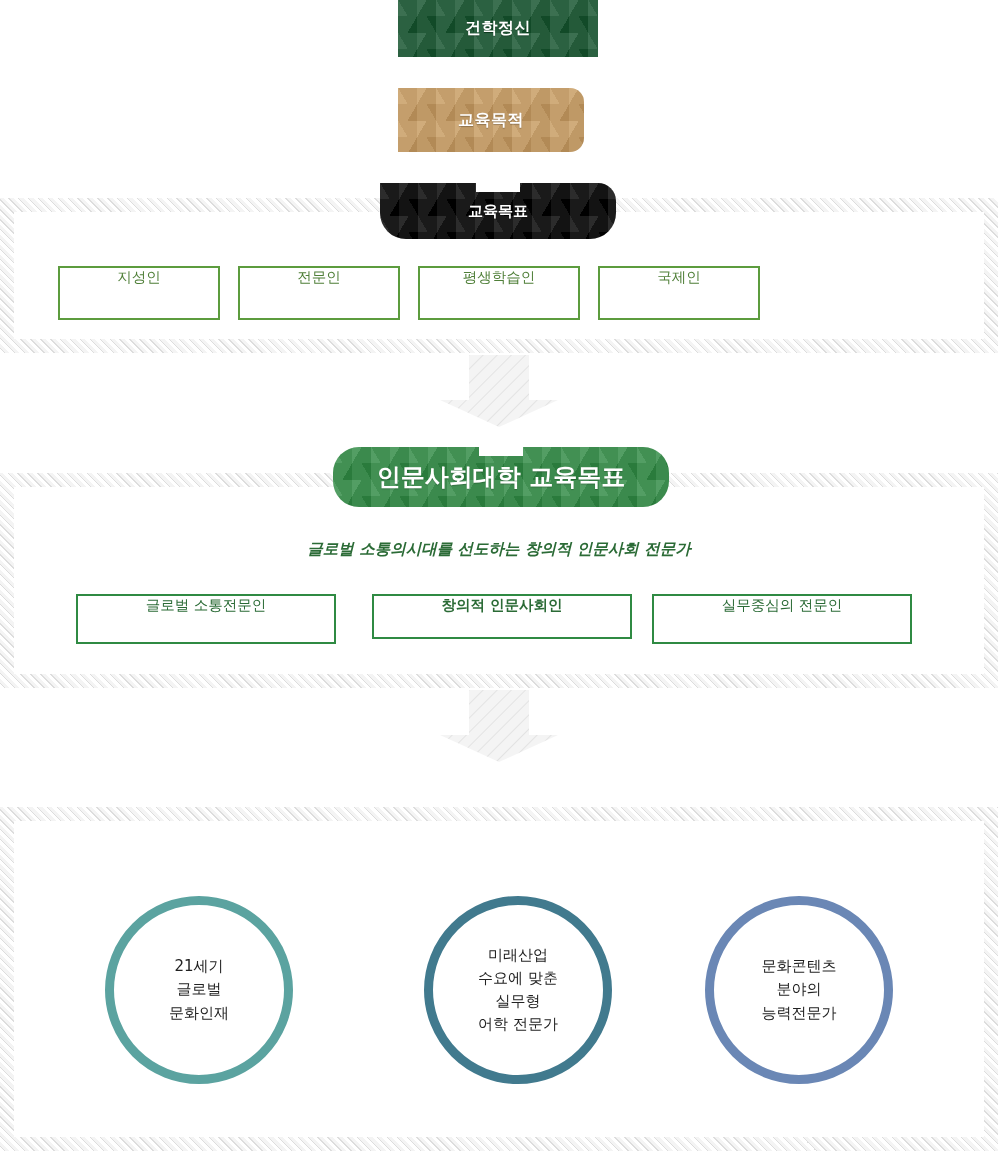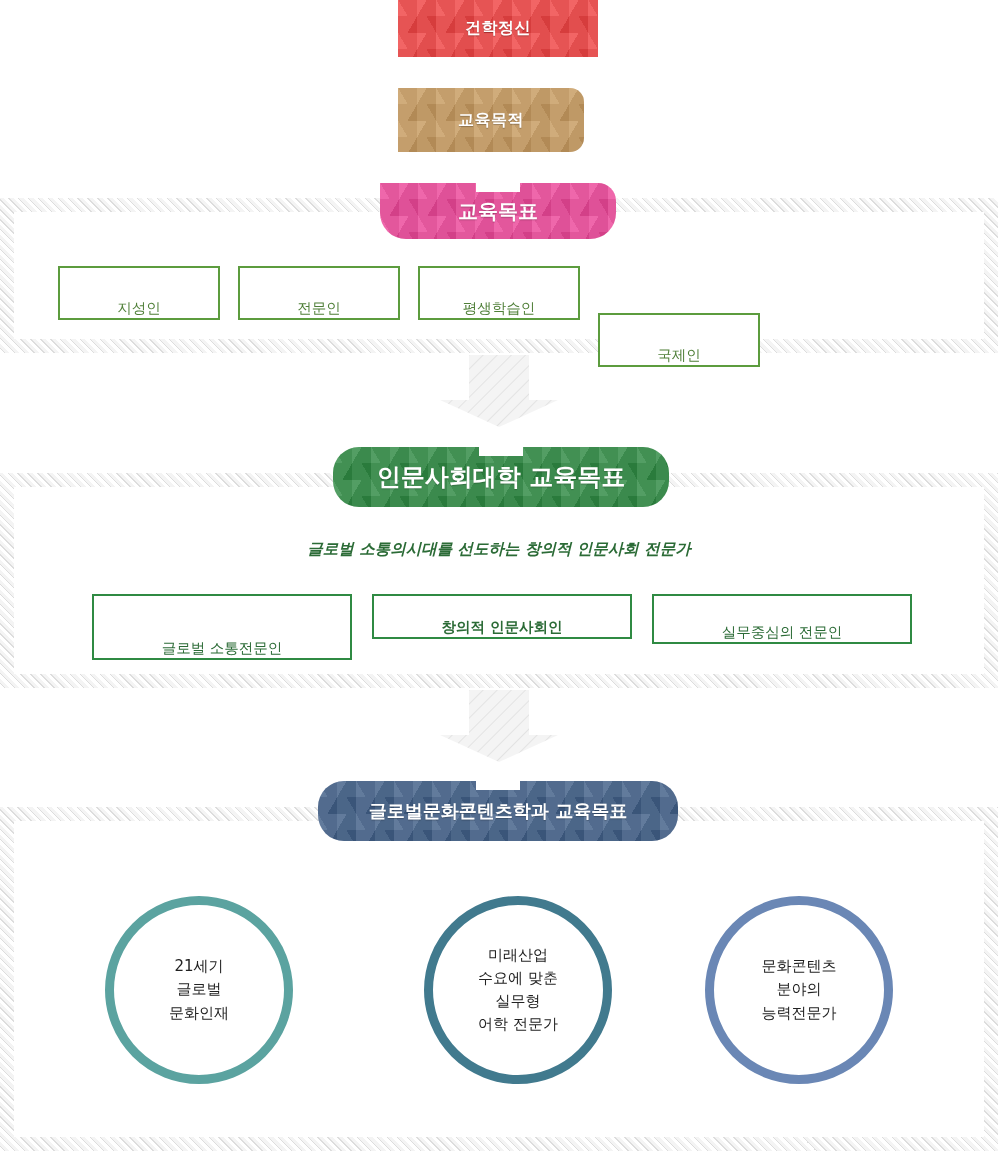--- a/index.html
+++ b/index.html
@@ -62,21 +62,21 @@
     align-items: center;
     justify-content: center;
     color: #ffffff;
     font-weight: bold;
     font-size: 16px;
     letter-spacing: 0.5px;
     text-shadow: 0 1px 1px rgba(0,0,0,0.25);
   }
   #box-founding {
     left: 398px; top: 0px; width: 200px; height: 57px;
-    background-color: #ef4444;
+    background-color: #14532d;
   }
   #box-purpose {
     left: 398px; top: 88px; width: 186px; height: 64px;
     background-color: #c79b60;
     border-top-right-radius: 14px;
     border-bottom-right-radius: 14px;
   }
 
   
   .pill {
@@ -86,22 +86,22 @@
     justify-content: center;
     color: #ffffff;
     font-weight: bold;
     text-shadow: 0 1px 1px rgba(0,0,0,0.22);
     border-bottom-left-radius: 26px;
     border-bottom-right-radius: 26px;
     z-index: 10;
   }
   #pill-goal {
     left: 380px; top: 183px; width: 236px; height: 56px;
-    background-color: #ec4899;
-    font-size: 20px;
+    background-color: #000000;
+    font-size: 15px;
     border-top-right-radius: 18px;
     font-family: Liberation Serif, serif;
   }
   #pill-college {
     left: 333px; top: 447px; width: 336px; height: 60px;
     background-color: #2f8a43;
     font-size: 24px;
     border-top-left-radius: 26px;
     border-top-right-radius: 26px;
   }
@@ -120,21 +120,21 @@
     width: 44px;
     height: 10px;
     background: #ffffff;
     z-index: 3;
   }
 
   
   .obox {
     position: absolute;
     display: flex;
-    align-items: flex-end;
+    align-items: flex-start;
     justify-content: center;
     background: #ffffff;
     border: 2px solid #5c9c3e;
     color: #4f7f38;
     font-size: 14.5px;
     white-space: nowrap;
   }
   .obox.green2 {
     border-color: #2f8a43;
     color: #2b6b36;
@@ -194,21 +194,21 @@
 
   <div class="obox" style="left:58px; top:266px; width:162px; height:54px;">
     <span>지성인</span>
   </div>
   <div class="obox" style="left:238px; top:266px; width:162px; height:54px;">
     <span>전문인</span>
   </div>
   <div class="obox" style="left:418px; top:266px; width:162px; height:54px;">
     <span>평생학습인</span>
   </div>
-  <div class="obox" style="left:598px; top:266px; width:162px; height:54px;margin-top:47px;">
+  <div class="obox" style="left:598px; top:266px; width:162px; height:54px;">
     <span>국제인</span>
   </div>
 
   <svg class="arrow" style="left:440px; top:355px;" width="118" height="72" viewBox="0 0 118 72">
     <defs>
       <pattern id="hatchA" width="10" height="10" patternUnits="userSpaceOnUse" patternTransform="rotate(45)">
         <rect width="10" height="10" fill="#f4f4f4"></rect>
         <line x1="0" y1="0" x2="0" y2="10" stroke="#dcdcdc" stroke-width="1.4"></line>
       </pattern>
     </defs>
@@ -221,21 +221,21 @@
 
   <div class="pill tex" id="pill-college">
     <div class="pill-notch"></div>
     <span>인문사회대학 교육목표</span>
   </div>
 
   <div class="tagline" style="top:539px;font-style:italic;">
     <span>글로벌 소통의시대를 선도하는 창의적 인문사회 전문가</span>
   </div>
 
-  <div class="obox green2" style="left:92px; top:594px; width:260px; height:66px;">
+  <div class="obox green2" style="left:76px; top:594px; width:260px; height:50px;">
     <span>글로벌 소통전문인</span>
   </div>
   <div class="obox green2" style="left:372px; top:594px; width:260px; height:45px;font-weight:bold;">
     <span>창의적 인문사회인</span>
   </div>
   <div class="obox green2" style="left:652px; top:594px; width:260px; height:50px;">
     <span>실무중심의 전문인</span>
   </div>
 
   <svg class="arrow" style="left:440px; top:690px;" width="118" height="72" viewBox="0 0 118 72">
@@ -245,24 +245,20 @@
         <line x1="0" y1="0" x2="0" y2="10" stroke="#dcdcdc" stroke-width="1.4"></line>
       </pattern>
     </defs>
     <polygon points="29,0 89,0 89,45 118,45 59,72 0,45 29,45" fill="url(#hatchB)"></polygon>
   </svg>
 
   <div class="hatch-section" id="sec-dept" style="top:807px; height:344px;">
     <div class="hatch-inner" style="left:14px; top:14px; width:970px; height:316px;"></div>
   </div>
 
-  <div class="pill tex" id="pill-dept">
-    <div class="pill-notch"></div>
-    <span>글로벌문화콘텐츠학과 교육목표</span>
-  </div>
 
   <div class="circle" style="left:105px; top:896px; width:188px; height:188px;
        border-width:9px; border-color:#5ba3a0;">
     <div>
       <div>21세기</div>
       <div>글로벌</div>
       <div>문화인재</div>
     </div>
   </div>
 

